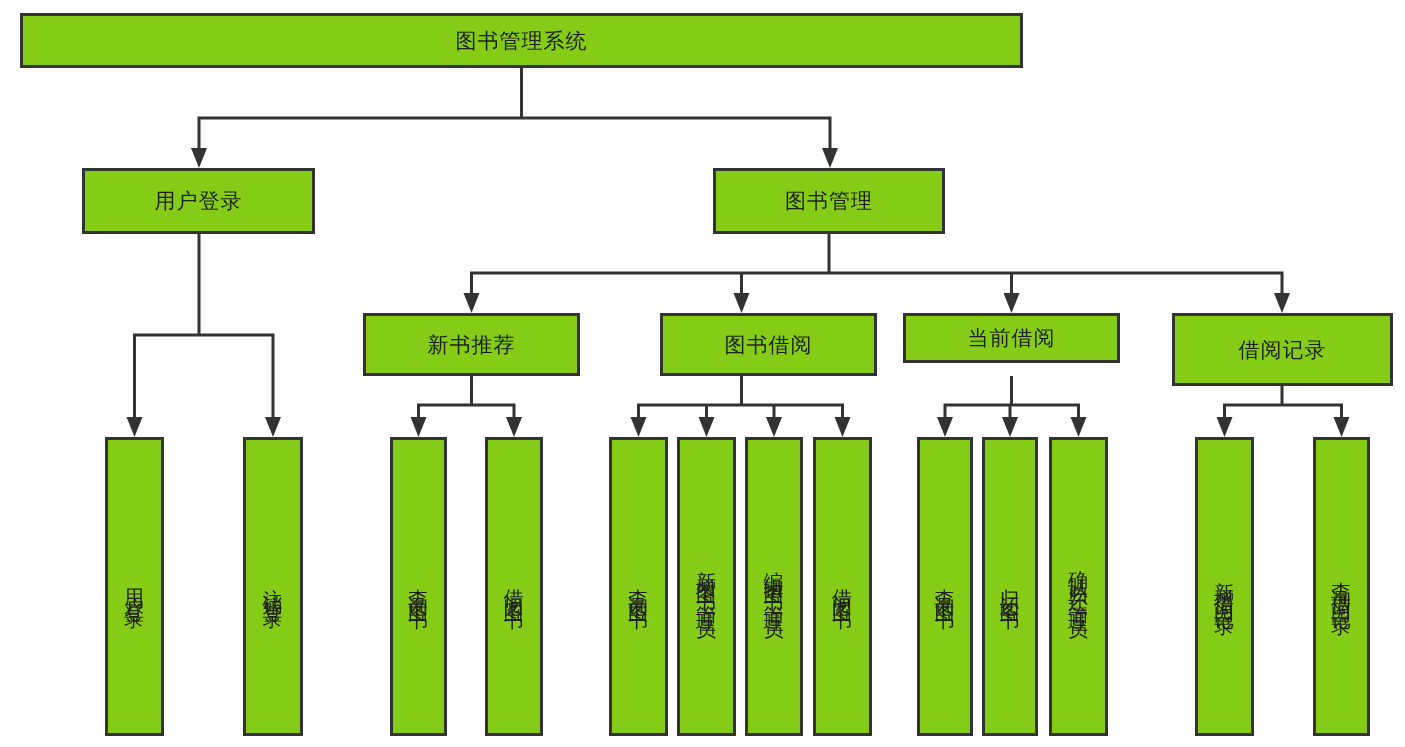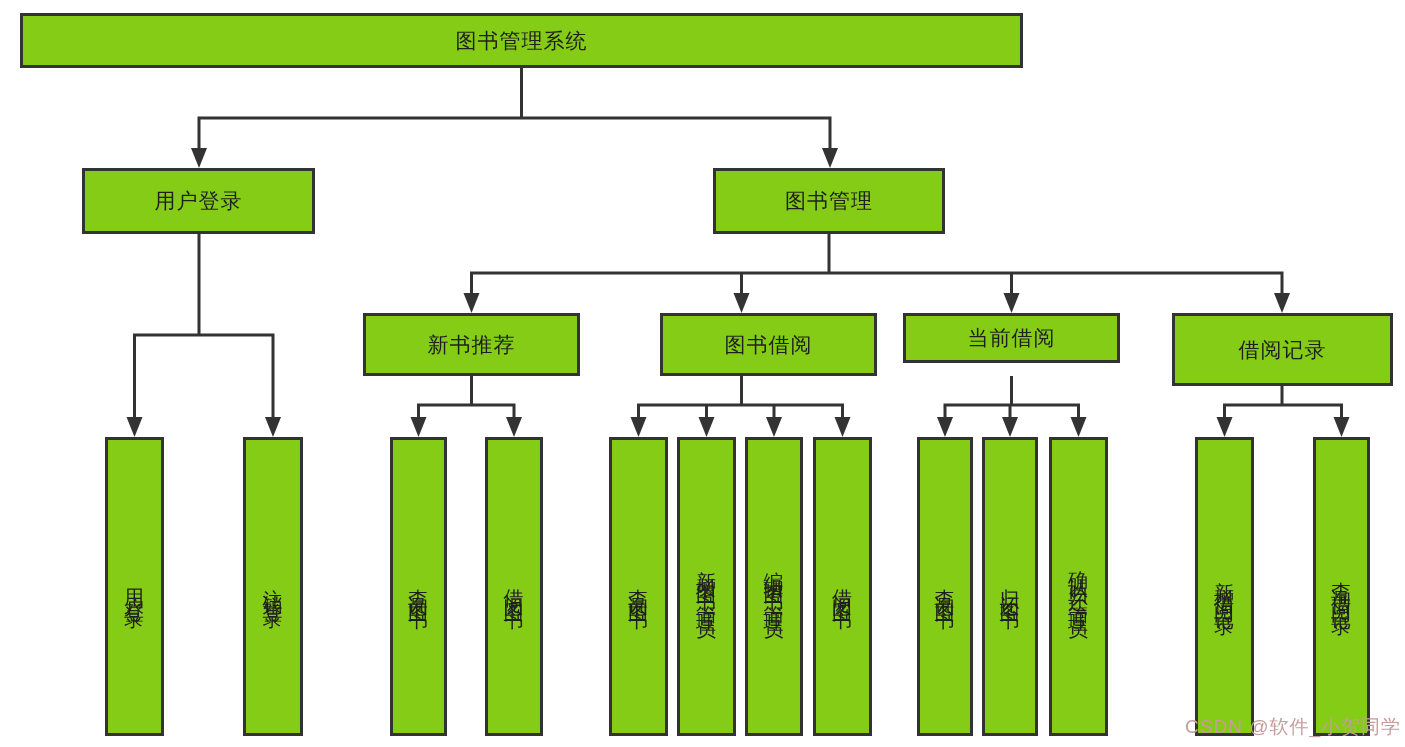--- a/index.html
+++ b/index.html
@@ -129,14 +129,13 @@
   <div class="node leaf lf l7">编辑图书（管理员）</div>
   <div class="node leaf lf l8">借阅图书</div>
 
   <div class="node leaf lf l9">查询图书</div>
   <div class="node leaf lf l10">归还图书</div>
   <div class="node leaf lf l11">确认归还（管理员）</div>
 
   <div class="node leaf lf l12">新增借阅记录</div>
   <div class="node leaf lf l13">查询借阅记录</div>
 
-  <div class="watermark">CSDN @软件_小贺同学</div>
 </div>
 
 </body></html>

